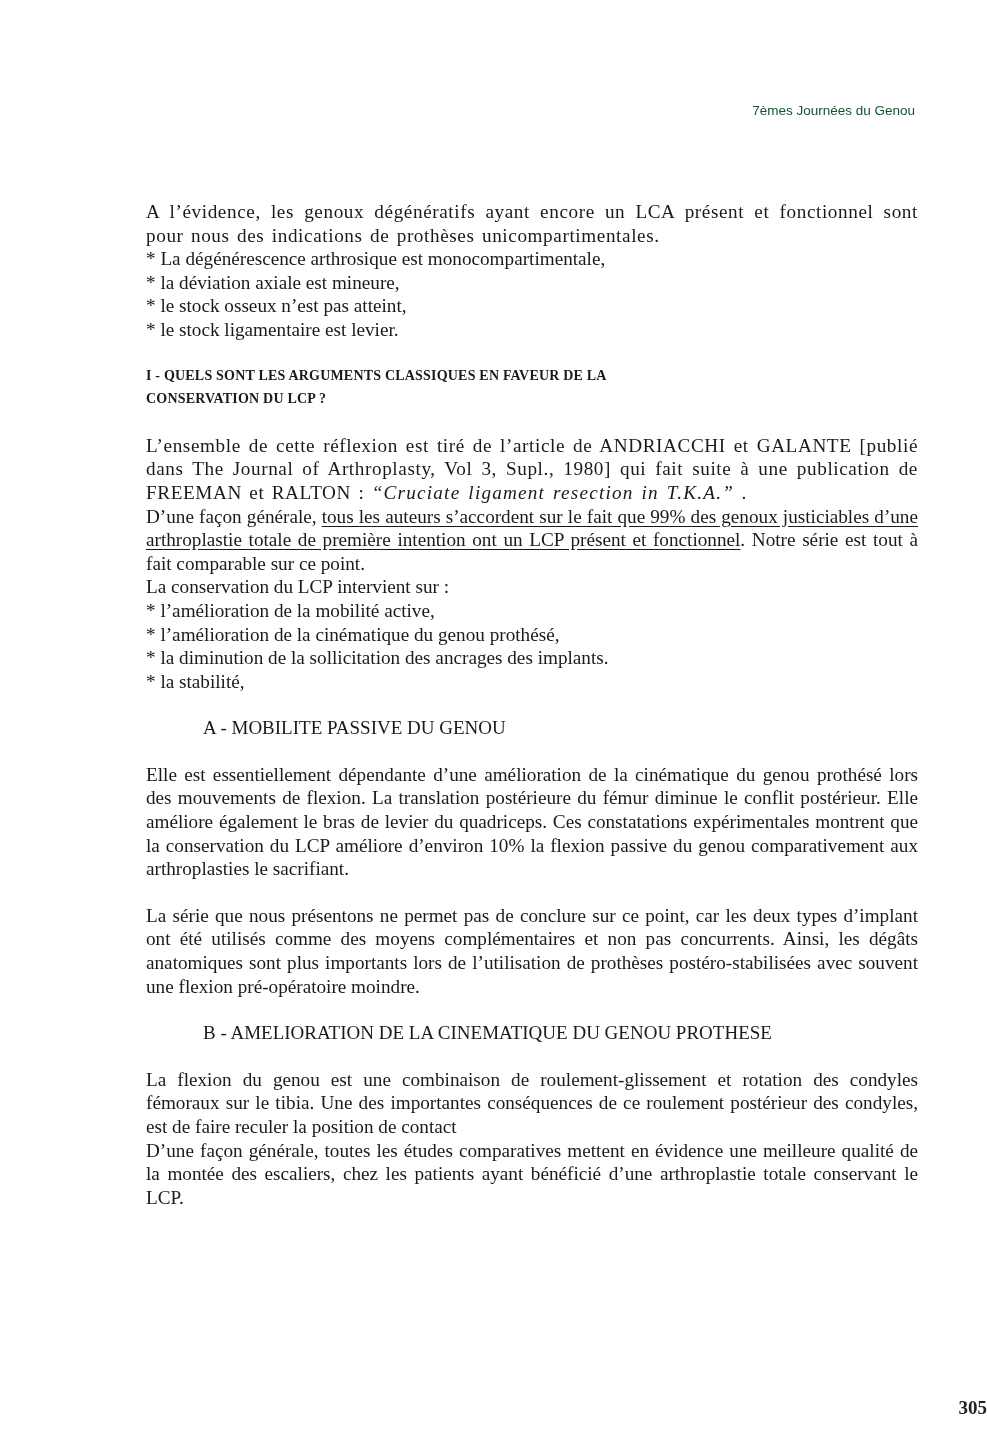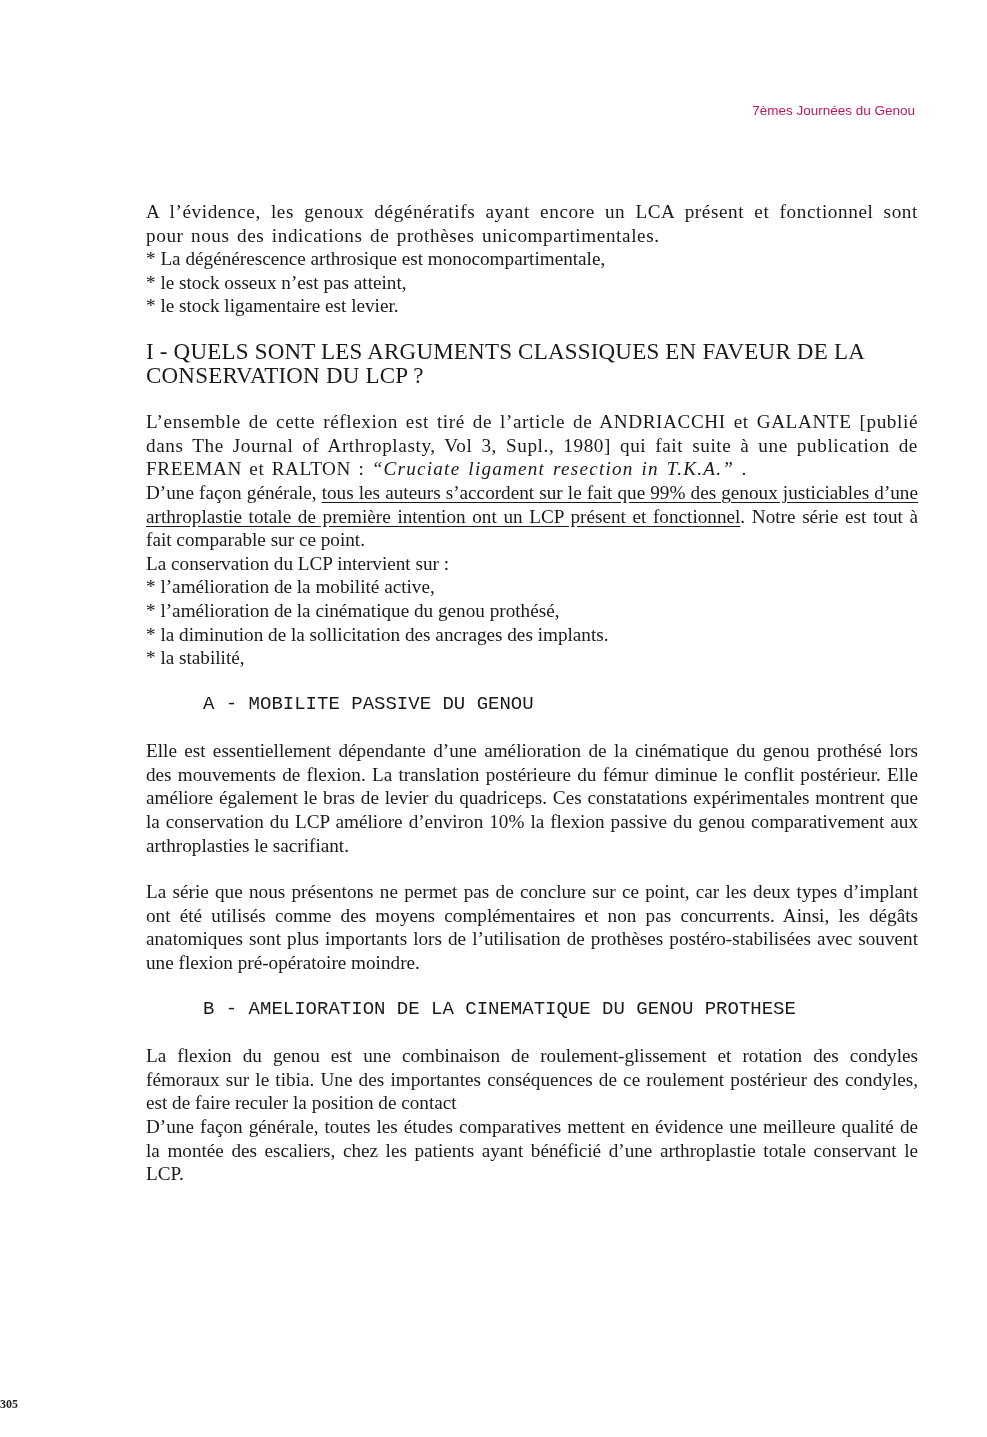--- a/index.html
+++ b/index.html
@@ -4,51 +4,52 @@
 <style>
   html, body { margin: 0; padding: 0; background: #ffffff; }
   body {
     width: 987px; height: 1437px; position: relative; overflow: hidden;
     font-family: "Liberation Serif", "DejaVu Serif", serif;
     color: #1a1a1a;
   }
   .running-header {
     position: absolute; top: 103px; right: 72px;
     font-family: "Liberation Sans", "DejaVu Sans", sans-serif;
-    font-size: 13.5px; color: #be185d;
+    font-size: 13.5px; color: #14532d;
   }
   .content {
     position: absolute; left: 146px; top: 200px; width: 772px;
     font-size: 19.2px; line-height: 23.6px;
   }
   .content p { margin: 0; }
   .justify { text-align: justify; text-align-last: left; }
   .wide { letter-spacing: 0.6px; word-spacing: 2px; font-family: Liberation Serif, serif; }
   .heading-1 {
     margin-top: 22px !important;
-    font-weight: normal; font-size: 23px; letter-spacing: 0.2px;
+    font-weight: bold; font-size: 14px; letter-spacing: 0.2px;
   }
   .gap { height: 23px; }
-  .sub-heading { padding-left: 57px; font-size: 19px; margin-top: 0; font-family: Liberation Mono, monospace; }
+  .sub-heading { padding-left: 57px; font-size: 19px; margin-top: 0; }
   .ul { text-decoration: underline; text-underline-offset: 3px; }
   .it { font-style: italic; letter-spacing: 1.2px; margin-top: 16px; }
   .page-number {
-    position: absolute; top: 1397px; left: 0; width: 987px; text-align: left;
-    font-size: 12px; font-weight: bold; color: #222;
+    position: absolute; top: 1397px; left: 0; width: 987px; text-align: right;
+    font-size: 19px; font-weight: bold; color: #222;
   }
 </style>
 </head>
 <body>
 
 <div class="running-header">7èmes Journées du Genou</div>
 
 <div class="content">
 
   <p class="justify wide">A l’évidence, les genoux dégénératifs ayant encore un LCA présent et fonctionnel sont pour nous des indications de prothèses unicompartimentales.</p>
   <p>* La dégénérescence arthrosique est monocompartimentale,</p>
+  <p>* la déviation axiale est mineure,</p>
   <p>* le stock osseux n’est pas atteint,</p>
   <p>* le stock ligamentaire est levier.</p>
 
   <p class="heading-1">
     <span>I - QUELS SONT LES ARGUMENTS CLASSIQUES EN FAVEUR DE LA</span><br>
     <span>CONSERVATION DU LCP ?</span>
   </p>
 
   <div class="gap"></div>
 

